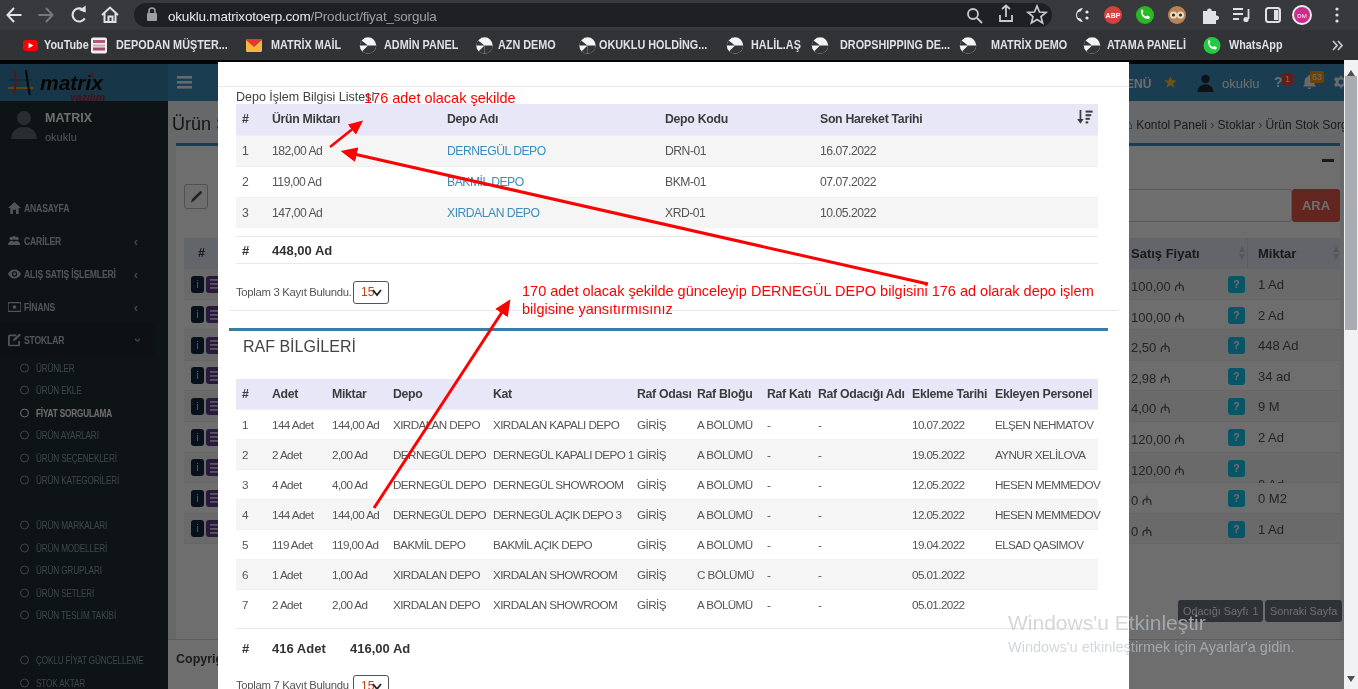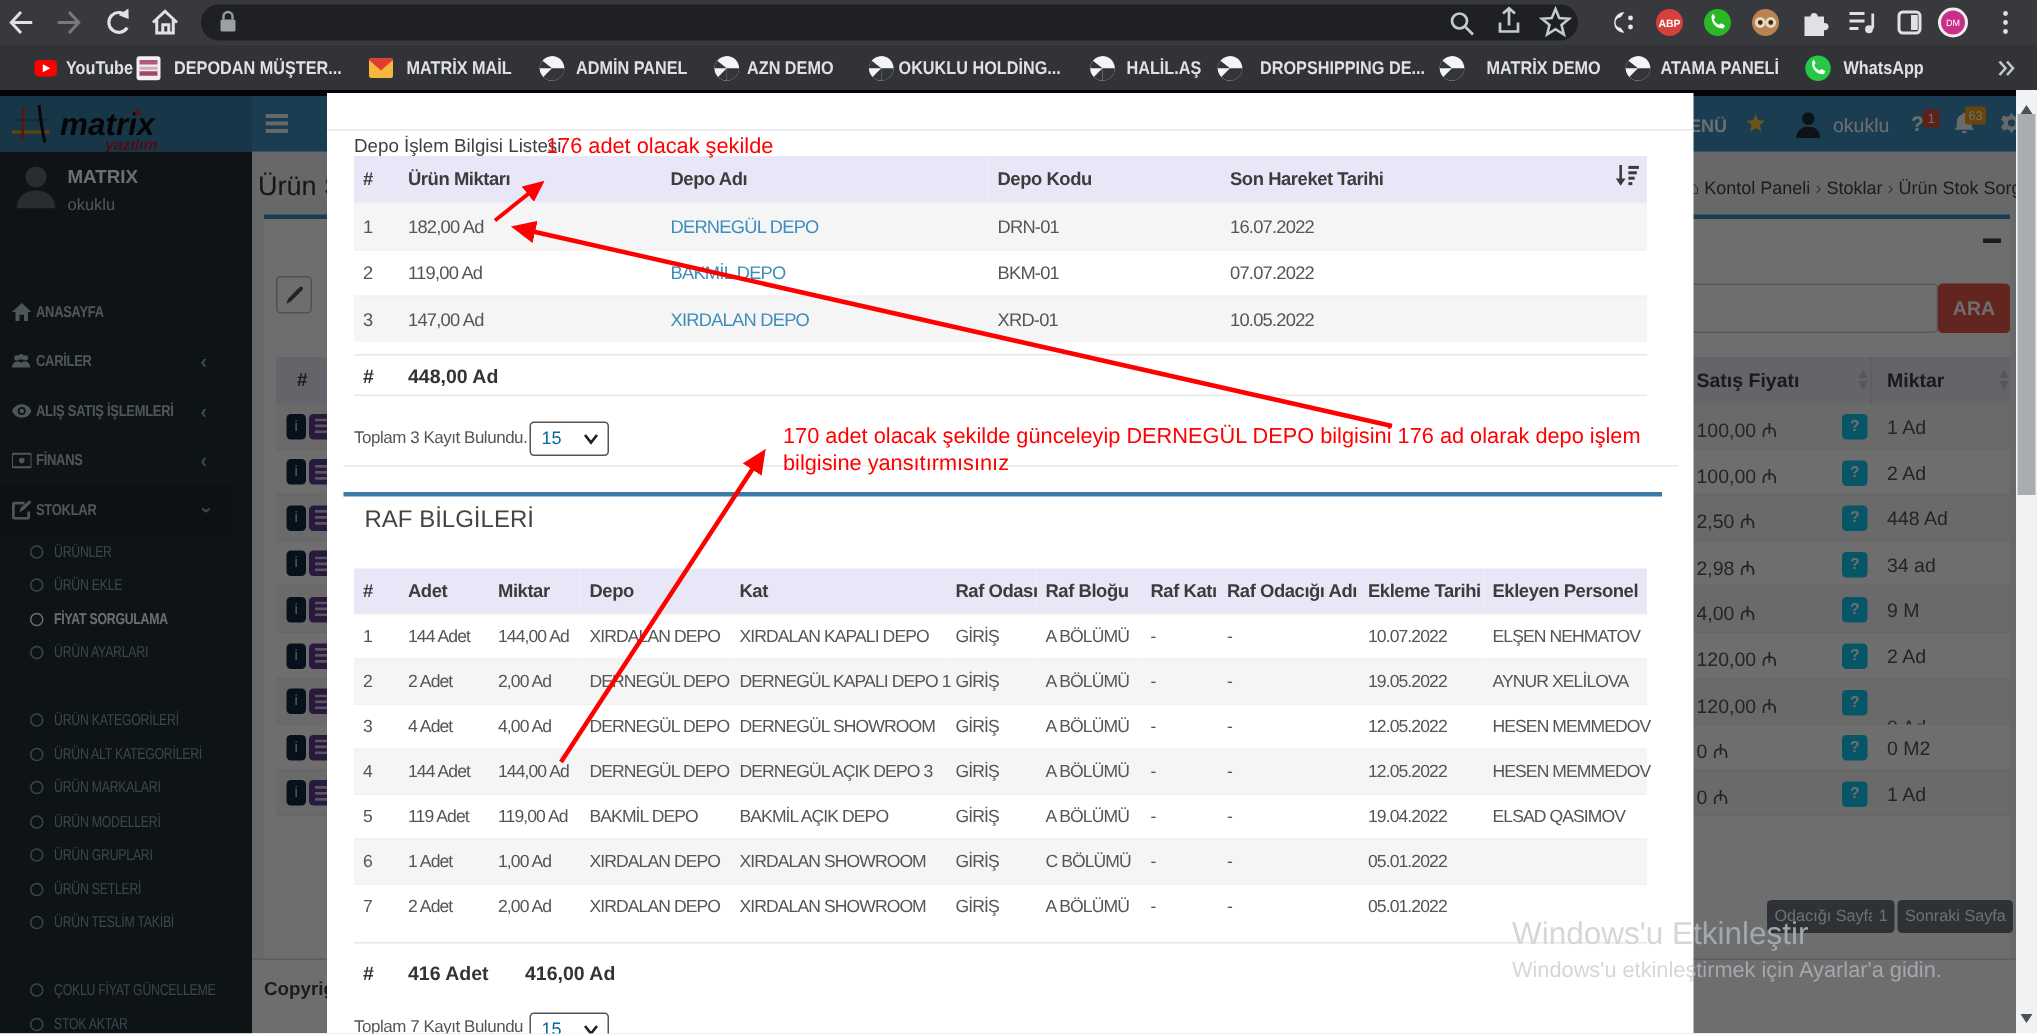--- a/index.html
+++ b/index.html
@@ -46,21 +46,21 @@
   #modal { left:218px; top:62px; width:911px; height:627px; background:#fff; z-index:100; }
   
   .mtitle { left:18px; top:4px; color:#404040; font-size:12.5px;margin-top:24px; }
   .hr { position:absolute; background:#e8e8e8; height:1px; }
   table.t { border-collapse:collapse; table-layout:fixed; font-size:12.2px; color:#555; letter-spacing:-0.5px; }
   table.t th { background:#e7e7f7; color:#3c3c3c; font-weight:bold; text-align:left; padding:0 0 0 6px; font-size:12.3px; white-space:nowrap; letter-spacing:-0.3px; }
   table.t td { padding:0 0 0 6px; border-top:1px solid #f0f0f0; white-space:nowrap; overflow:visible; }
   .t2 td { letter-spacing:-0.6px; font-size:11.7px; }
   .red { position:absolute; color:#ff0000; font-size:14.5px; white-space:nowrap; z-index:120; }
   .link { color:#3c8dbc; }
-  .sel { position:absolute; width:53px; height:23px; border:1.7px solid #545454; border-radius:3px; background:#fff; font-size:12px; color:#0369a1; }
+  .sel { position:absolute; width:36px; height:23px; border:1.7px solid #545454; border-radius:3px; background:#fff; font-size:12px; color:#c2410c; }
 </style>
 </head>
 <body>
 <div id="stage">
 
   <div id="toolbar" class="abs"></div>
   <div id="pill" class="abs"></div>
   <svg class="abs" style="left:0;top:0;z-index:6" width="1358" height="30">
 
     <path d="M14 8 L7.5 15 L14 22 M8 15 H21.5" stroke="#dfe1e5" stroke-width="2" fill="none"></path>
@@ -121,20 +121,23 @@
     <circle cx="1302" cy="15" r="10" fill="#efeff1"></circle>
       <circle cx="1302" cy="15" r="8" fill="#c82f8a"></circle>
       <text x="1302" y="17.5" font-size="6" fill="#fff" text-anchor="middle" font-family="Liberation Sans">DM</text>
 
     <g fill="#dfe1e5">
         <circle cx="1337" cy="9" r="1.6"></circle>
         <circle cx="1337" cy="15" r="1.6"></circle>
         <circle cx="1337" cy="21" r="1.6"></circle>
       </g>
   </svg>
+  <div class="abs" style="left:168px;top:7px;z-index:5">
+    <span class="urlmain">okuklu.matrixotoerp.com</span><span class="urlpath">/Product/fiyat_sorgula</span>
+  </div>
   <div id="bookmarks" class="abs"></div>
   <svg class="abs" style="left:0;top:30px;z-index:6" width="1358" height="30">
 
     <rect x="23" y="10" width="15" height="11" rx="3" fill="#f00"></rect>
       <path d="M28.5 12.8 L33.5 15.5 L28.5 18.2 z" fill="#fff"></path>
 
     <rect x="91" y="7.5" width="16" height="16" rx="2" fill="#f3eef0"></rect>
       <rect x="93" y="10" width="12" height="3" fill="#b05a7a"></rect>
       <rect x="93" y="14.5" width="12" height="2" fill="#d8a8b8"></rect>
       <rect x="93" y="17.5" width="12" height="3" fill="#a04868"></rect>
@@ -274,27 +277,27 @@
           <span class="txt">ÜRÜN EKLE</span>
         </div>
       <div class="smitem active" style="top:300.5px">
           <span class="ring"></span>
           <span class="txt" style="font-weight:bold">FİYAT SORGULAMA</span>
         </div>
       <div class="smitem" style="top:323px">
           <span class="ring"></span>
           <span class="txt">ÜRÜN AYARLARI</span>
         </div>
+      <div class="smitem" style="top:345.5px">
+          <span class="ring"></span>
+          <span class="txt">ÜRÜN SEÇENEKLERİ</span>
+        </div>
       <div class="smitem" style="top:368px">
           <span class="ring"></span>
           <span class="txt">ÜRÜN KATEGORİLERİ</span>
-        </div>
-      <div class="smitem" style="top:390.5px">
-          <span class="ring"></span>
-          <span class="txt">ÜRÜN ALT KATEGORİLERİ</span>
         </div>
       <div class="smitem" style="top:413px">
           <span class="ring"></span>
           <span class="txt">ÜRÜN MARKALARI</span>
         </div>
       <div class="smitem" style="top:435.5px">
           <span class="ring"></span>
           <span class="txt">ÜRÜN MODELLERİ</span>
         </div>
       <div class="smitem" style="top:458px">

